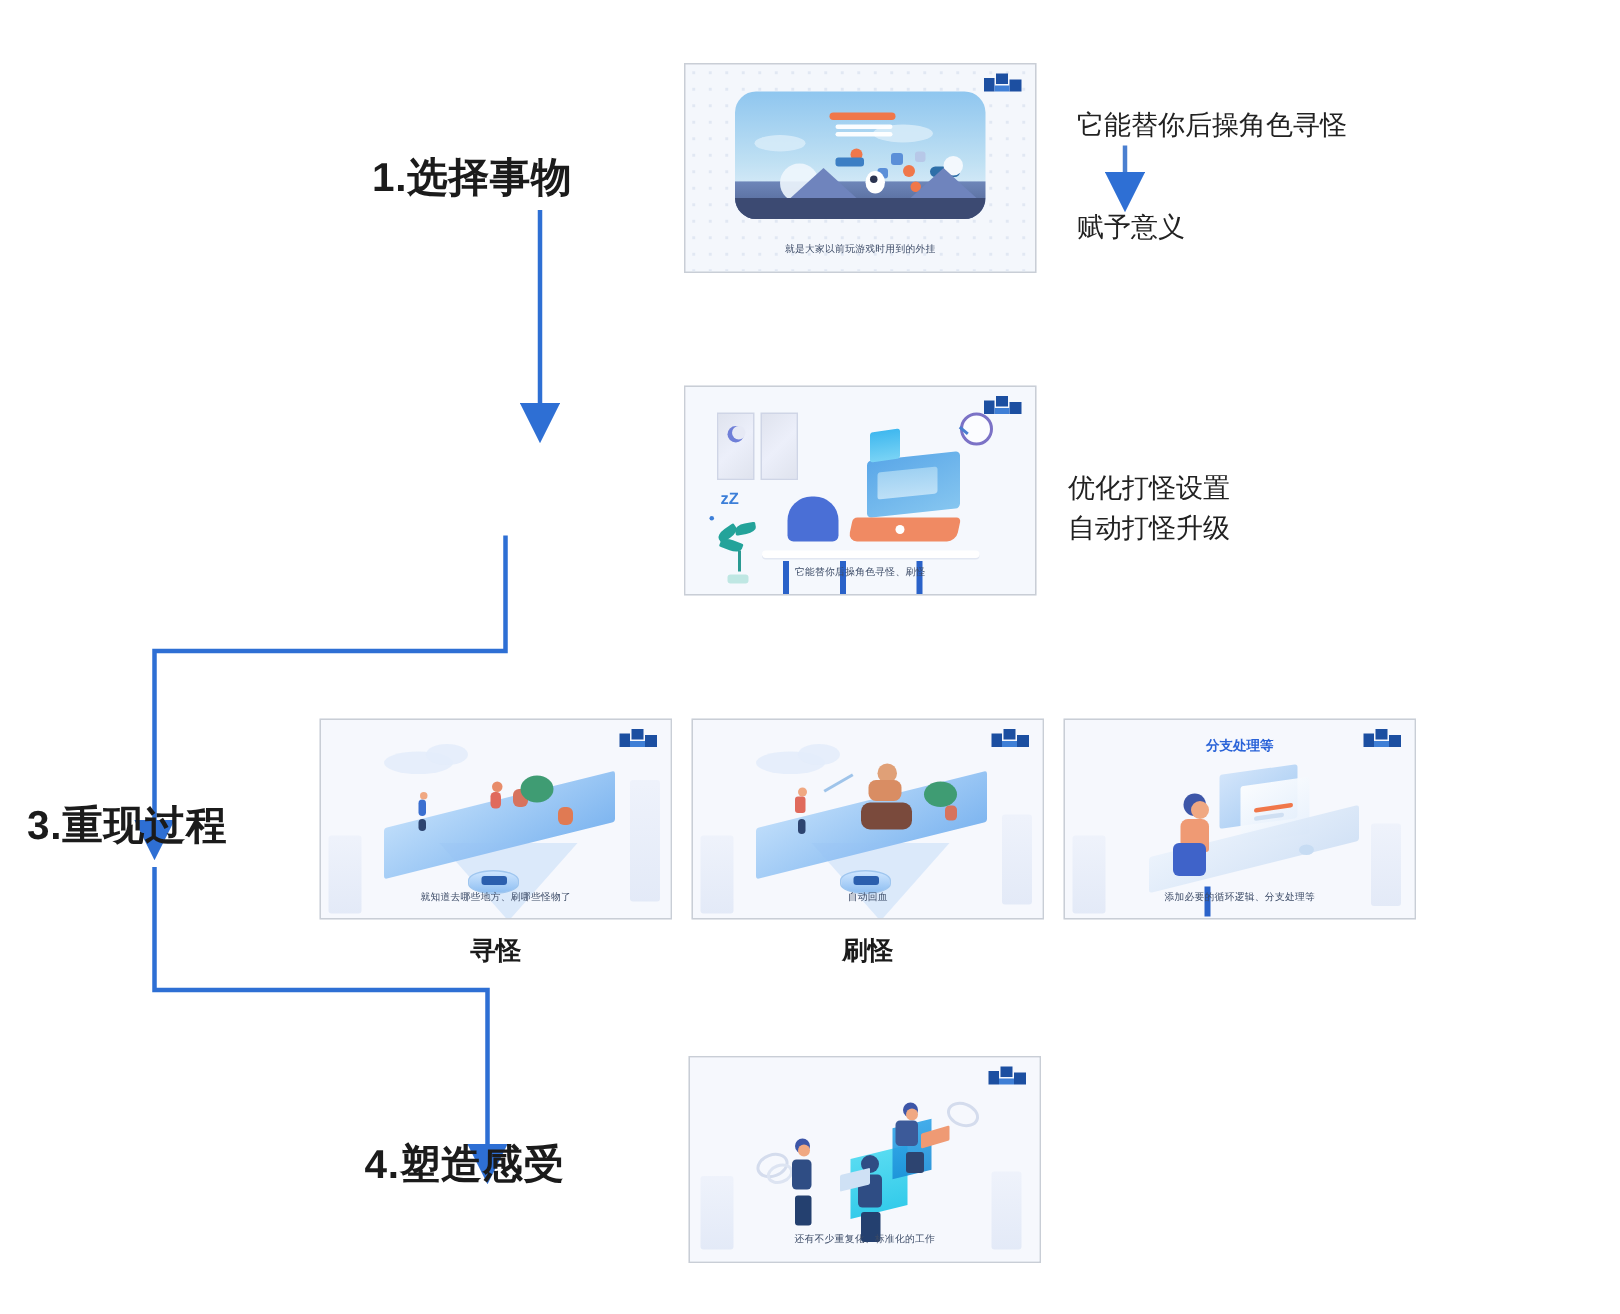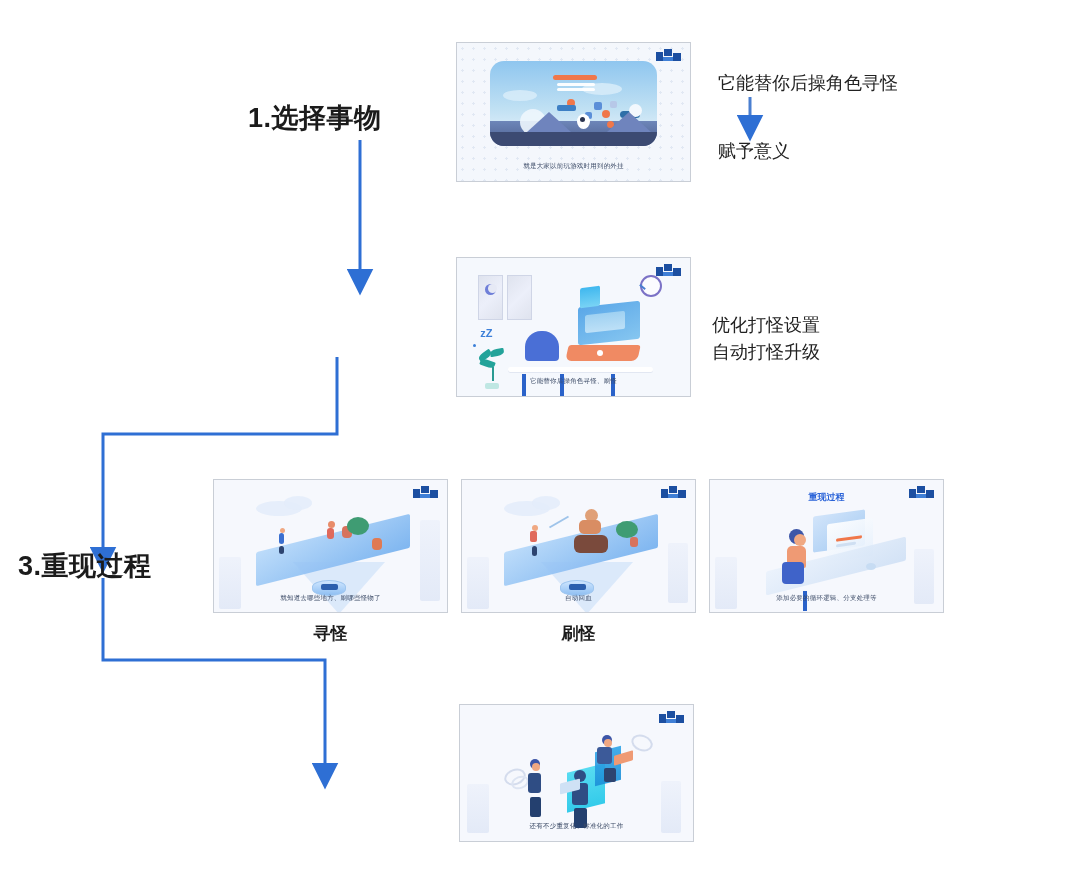--- a/index.html
+++ b/index.html
@@ -239,21 +239,21 @@
         <i style="left:8px; top:0; width:8px; height:7px;"></i>
         <i style="left:17px; top:4px; width:8px; height:8px;"></i>
         <i style="left:7px; top:8px; width:10px; height:4px; background:#3f7fd6;"></i>
       </div>
     </div>
   </div>
 
   <div class="side-text" style="left:712px; top:312px; font-size:18px;">优化打怪设置</div>
   <div class="side-text" style="left:712px; top:339px; font-size:18px;">自动打怪升级</div>
 
-  <div class="step-label" style="left:18px; top:532px;margin-top:16px;">3.重现过程</div>
+  <div class="step-label" style="left:18px; top:532px;">3.重现过程</div>
 
   <div class="card" style="left:213px; top:479px; width:235px; height:134px;">
     <div class="card-inner">
       <div style="position:absolute; inset:0; background:#f6f8fd;"></div>
       <div class="bldg" style="left:2%; top:58%; width:22px; height:40%;"></div>
       <div class="bldg" style="right:3%; top:30%; width:20px; height:62%;"></div>
       <div class="sky-cloud" style="left:18%; top:16%; width:46px; height:15px; background:#e3ecfa;"></div>
       <div class="sky-cloud" style="left:30%; top:12%; width:28px; height:14px; background:#e3ecfa;"></div>
       <div class="iso-plate" style="left:18%; top:40%; width:66%; height:26%;"></div>
       <div class="iso-cone" style="left:34%; top:62%;"></div>
@@ -311,21 +311,21 @@
       </div>
     </div>
   </div>
   <div class="card-label" style="left:461px; top:622px; width:235px;">刷怪</div>
 
   <div class="card" style="left:709px; top:479px; width:235px; height:134px;">
     <div class="card-inner">
       <div style="position:absolute; inset:0; background:#f6f8fd;"></div>
       <div class="bldg" style="left:2%; top:58%; width:22px; height:40%;"></div>
       <div class="bldg" style="right:4%; top:52%; width:20px; height:42%;"></div>
-      <div class="card-title">重现过程</div>
+      <div class="card-title">分支处理等</div>
 
       <div class="monitor" style="left:44%; top:25%; width:52px; height:36px; transform:skewY(-8deg);"></div>
       <div class="monitor" style="left:50%; top:31%; width:46px; height:38px; background:linear-gradient(150deg,#ffffff,#e6f0fc); transform:skewY(-8deg);"></div>
       <div class="sq" style="left:54%; top:43%; width:26px; height:3px; background:#f0774a; transform:skewY(-8deg);"></div>
       <div class="sq" style="left:54%; top:48%; width:20px; height:3px; background:#cfdff2; transform:skewY(-8deg);"></div>
 
       <div class="iso-plate" style="left:24%; top:56%; width:60%; height:18%; background:linear-gradient(160deg,#eaf2fc,#cfe0f5); opacity:.9;"></div>
 
       <div class="circ" style="left:34%; top:37%; width:15px; height:15px; background:#3d56a8;"></div>
       <div class="circ" style="left:36%; top:41%; width:12px; height:12px; background:#f0a882;"></div>
@@ -336,20 +336,21 @@
       <div class="card-caption">添加必要的循环逻辑、分支处理等</div>
       <div class="wm">
         <i style="left:0; top:3px; width:7px; height:9px;"></i>
         <i style="left:8px; top:0; width:8px; height:7px;"></i>
         <i style="left:17px; top:4px; width:8px; height:8px;"></i>
         <i style="left:7px; top:8px; width:10px; height:4px; background:#3f7fd6;"></i>
       </div>
     </div>
   </div>
 
+  <div class="step-label" style="left:243px; top:758px;">4.塑造感受</div>
 
   <div class="card" style="left:459px; top:704px; width:235px; height:138px;">
     <div class="card-inner">
       <div style="position:absolute; inset:0; background:#f6f8fd;"></div>
       <div class="bldg" style="left:3%; top:58%; width:22px; height:36%;"></div>
       <div class="bldg" style="right:5%; top:56%; width:20px; height:38%;"></div>
 
       <div class="cube" style="left:46%; top:46%; width:38px; height:40px; transform:skewY(-14deg);"></div>
       <div class="cube" style="left:58%; top:32%; width:26px; height:34px; background:linear-gradient(180deg,#2fa4e8,#1b8fd8); transform:skewY(-14deg);"></div>
 

